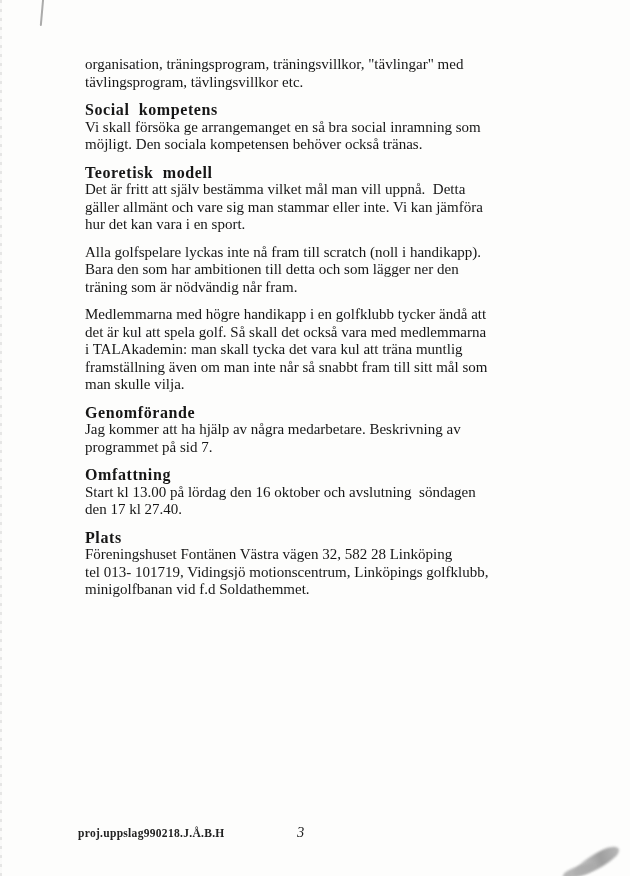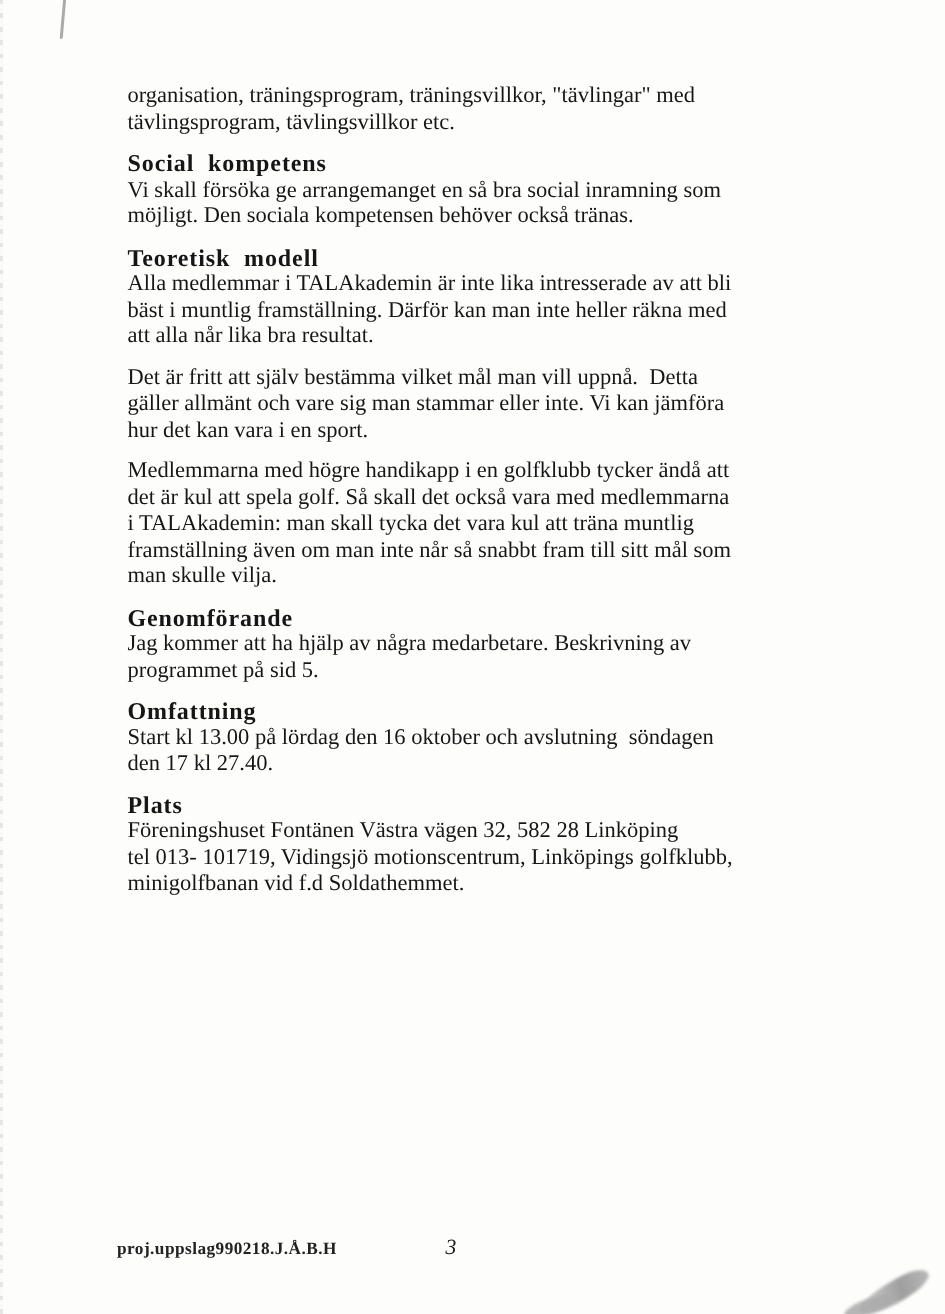--- a/index.html
+++ b/index.html
@@ -121,37 +121,37 @@
 tävlingsprogram, tävlingsvillkor etc.</p>
 
     <div>
       <div class="section-heading">Social  kompetens</div>
       <p class="para">Vi skall försöka ge arrangemanget en så bra social inramning som
 möjligt. Den sociala kompetensen behöver också tränas.</p>
     </div>
 
     <div>
       <div class="section-heading">Teoretisk  modell</div>
-      <p class="para">Alla medlemmar i TALAkademin är inte lika intresserade av att bli
-bäst i muntlig framställning. Därför kan man inte heller räkna med
-att alla når lika bra resultat.</p>
       <p class="para">Det är fritt att själv bestämma vilket mål man vill uppnå.  Detta
 gäller allmänt och vare sig man stammar eller inte. Vi kan jämföra
 hur det kan vara i en sport.</p>
+      <p class="para">Alla golfspelare lyckas inte nå fram till scratch (noll i handikapp).
+Bara den som har ambitionen till detta och som lägger ner den
+träning som är nödvändig når fram.</p>
       <p class="para">Medlemmarna med högre handikapp i en golfklubb tycker ändå att
 det är kul att spela golf. Så skall det också vara med medlemmarna
 i TALAkademin: man skall tycka det vara kul att träna muntlig
 framställning även om man inte når så snabbt fram till sitt mål som
 man skulle vilja.</p>
     </div>
 
     <div>
       <div class="section-heading">Genomförande</div>
       <p class="para">Jag kommer att ha hjälp av några medarbetare. Beskrivning av
-programmet på sid 5.</p>
+programmet på sid 7.</p>
     </div>
 
     <div>
       <div class="section-heading">Omfattning</div>
       <p class="para">Start kl 13.00 på lördag den 16 oktober och avslutning  söndagen
 den 17 kl 27.40.</p>
     </div>
 
     <div>
       <div class="section-heading">Plats</div>

